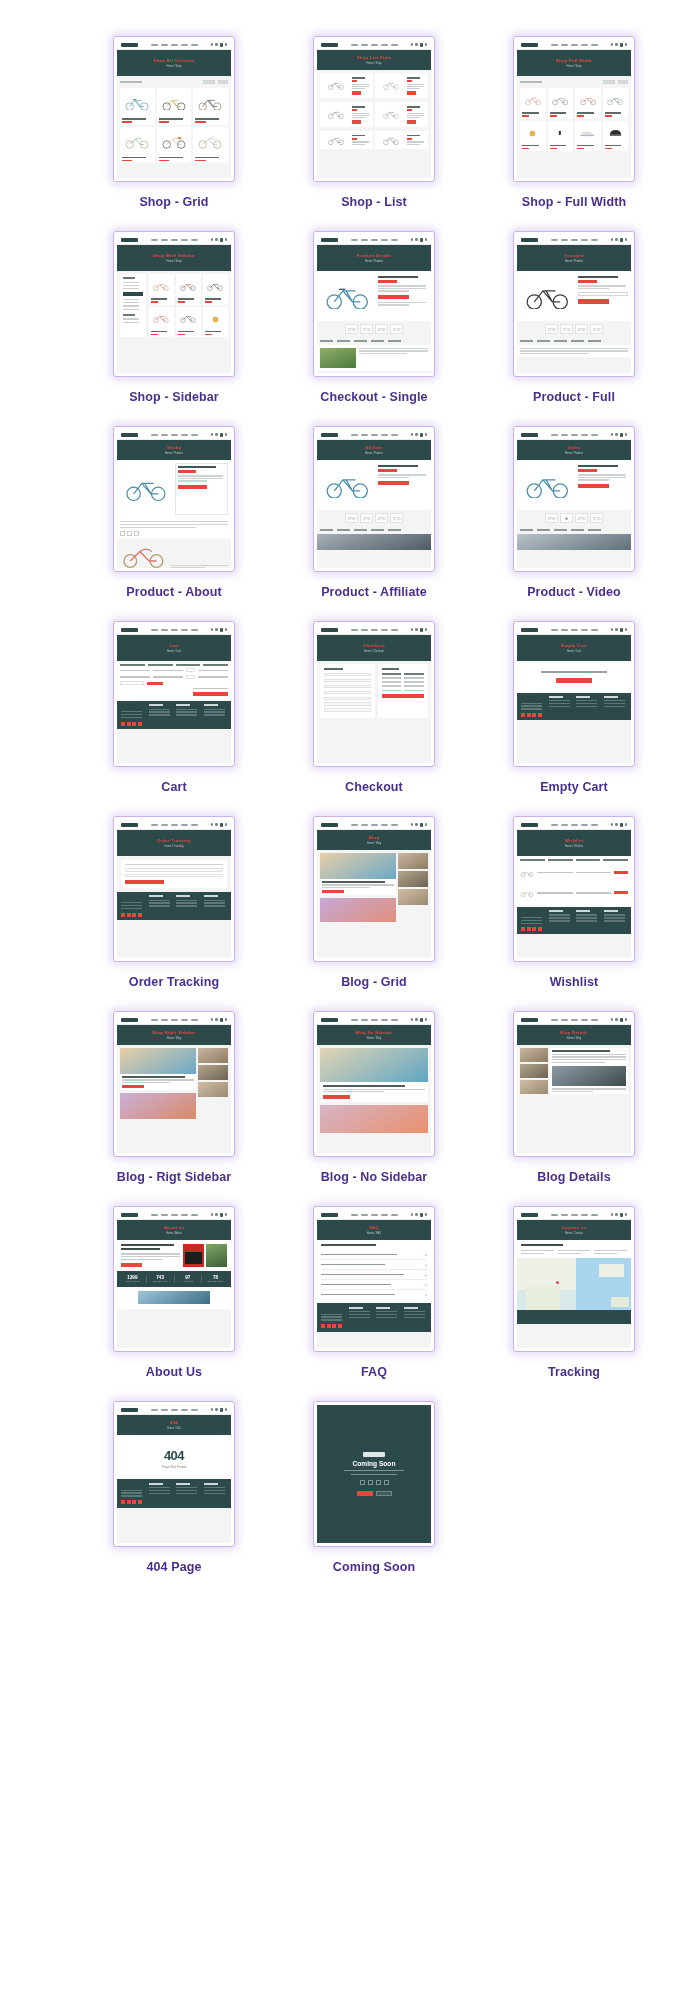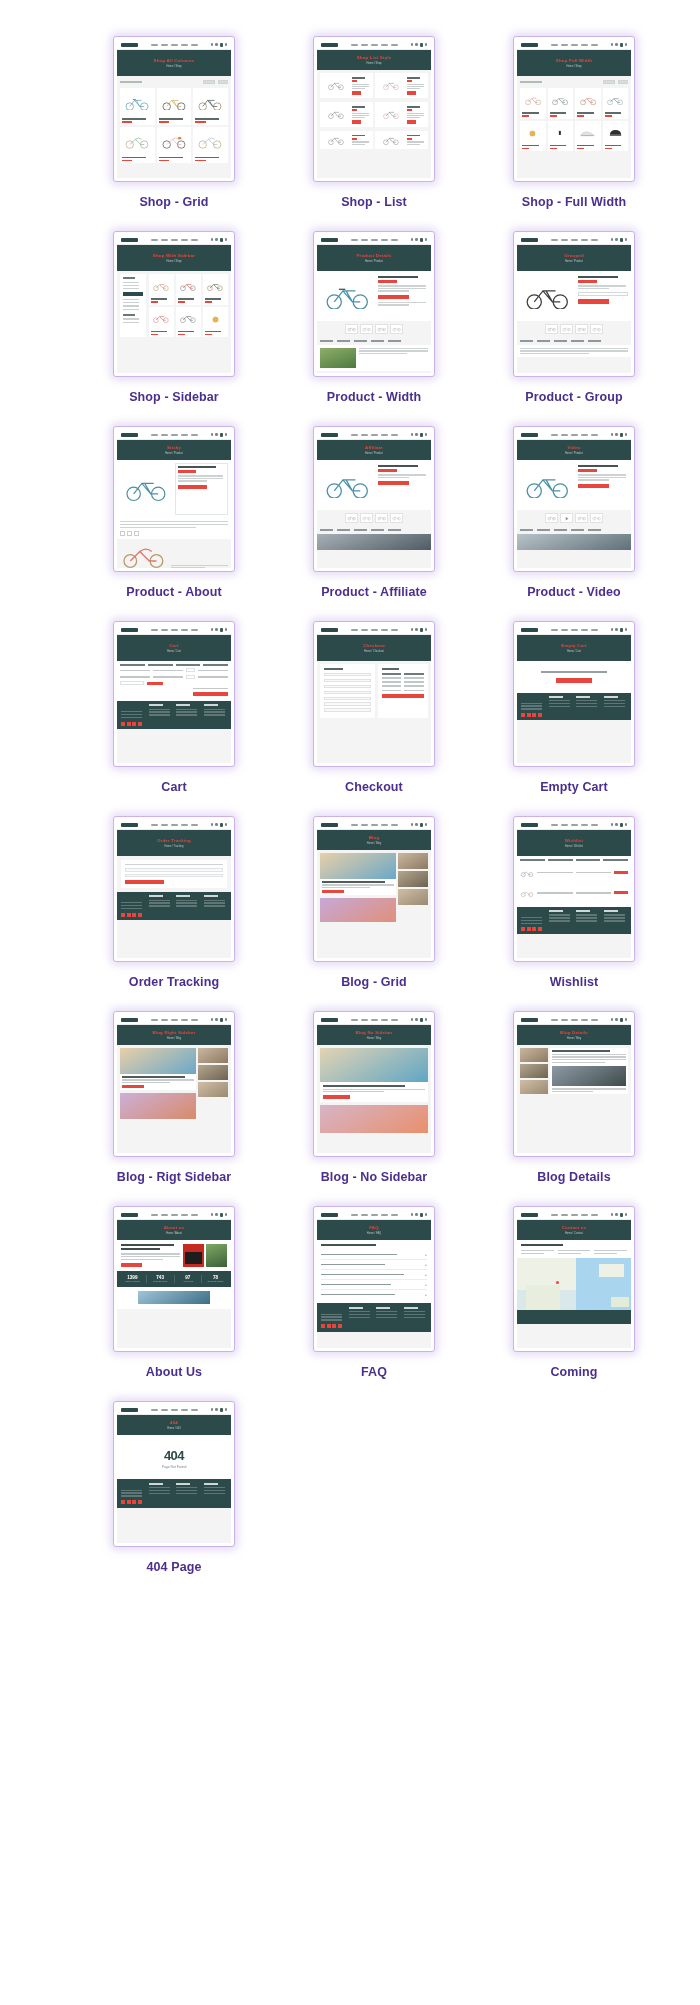--- a/index.html
+++ b/index.html
@@ -767,21 +767,21 @@
         <div style="display:flex;gap:3px;padding:3px;background:#fff">
           <div style="width:36px;height:20px;background:linear-gradient(160deg,#8fae6a,#4c7a3e)"></div>
           <div style="flex:1">
             <div class="sl" style="height:1.2px;background:#cdd2d2;margin-bottom:1.6px"></div>
             <div class="sl" style="height:1.2px;background:#cdd2d2;margin-bottom:1.6px"></div>
             <div class="sl" style="height:1.2px;background:#cdd2d2;width:70%"></div>
           </div>
         </div>
       </div>
     </div>
-    <div class="caption">Product - Width</div>
+    <div class="caption">Checkout - Single</div>
   </div>
 
   <div class="cell">
     <div class="thumb-wrap">
       <div class="thumb">
         <div class="mhead">
           <div class="mlogo"></div>
           <div class="mnav">
               <i></i>
               <i></i>
@@ -854,21 +854,21 @@
             <i></i>
             <i></i>
           </div>
         <div style="padding:3px;background:#fff">
           <div class="sl" style="height:1.2px;background:#cdd2d2;margin-bottom:1.6px"></div>
           <div class="sl" style="height:1.2px;background:#cdd2d2;margin-bottom:1.6px"></div>
           <div class="sl" style="height:1.2px;background:#cdd2d2;width:64%"></div>
         </div>
       </div>
     </div>
-    <div class="caption">Product - Group</div>
+    <div class="caption">Product - Full</div>
   </div>
 
   <div class="cell">
     <div class="thumb-wrap">
       <div class="thumb">
         <div class="mhead">
           <div class="mlogo"></div>
           <div class="mnav">
               <i></i>
               <i></i>
@@ -1845,21 +1845,21 @@
           <div class="land" style="left:0;top:0;width:52%;height:60%;background:#eef1e6"></div>
           <div class="land" style="left:8%;top:52%;width:30%;height:48%;background:#e7eedd"></div>
           <div class="sea" style="right:0;top:0;width:48%;height:100%"></div>
           <div class="land" style="right:6%;top:10%;width:22%;height:26%;background:#eef1e6"></div>
           <div class="land" style="right:2%;bottom:6%;width:16%;height:20%;background:#e3ecd9"></div>
           <div style="position:absolute;left:34%;top:44%;width:3px;height:3px;border-radius:50%;background:#e8453c"></div>
         </div>
         <div style="background:#2d4a4a;height:14px"></div>
       </div>
     </div>
-    <div class="caption">Coming</div>
+    <div class="caption">Tracking</div>
   </div>
 
   <div class="cell">
     <div class="thumb-wrap">
       <div class="thumb">
         <div class="mhead">
           <div class="mlogo"></div>
           <div class="mnav">
               <i></i>
               <i></i>
@@ -1914,16 +1914,39 @@
               <b></b>
               <b></b>
               <b></b>
             </div>
         </div>
       </div>
     </div>
     <div class="caption">404 Page</div>
   </div>
 
+  <div class="cell">
+    <div class="thumb-wrap">
+      <div class="thumb">
+        <div class="soon">
+          <div class="lg"></div>
+          <div class="h">Coming Soon</div>
+          <div class="l"></div>
+          <div class="l s"></div>
+          <div class="dots">
+              <b></b>
+              <b></b>
+              <b></b>
+              <b></b>
+            </div>
+          <div class="btns">
+            <u></u>
+            <u class="alt"></u>
+          </div>
+        </div>
+      </div>
+    </div>
+    <div class="caption">Coming Soon</div>
+  </div>
 
   <div style="width:156px"></div>
 
 </div>
 
 </body></html>

